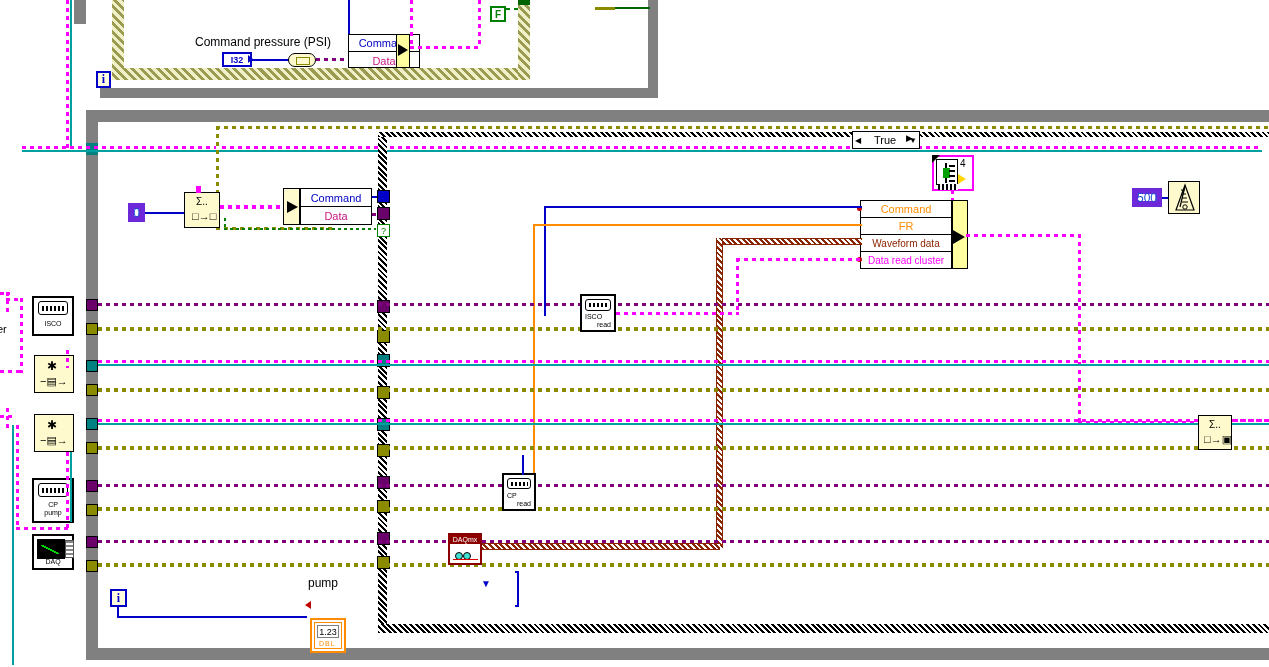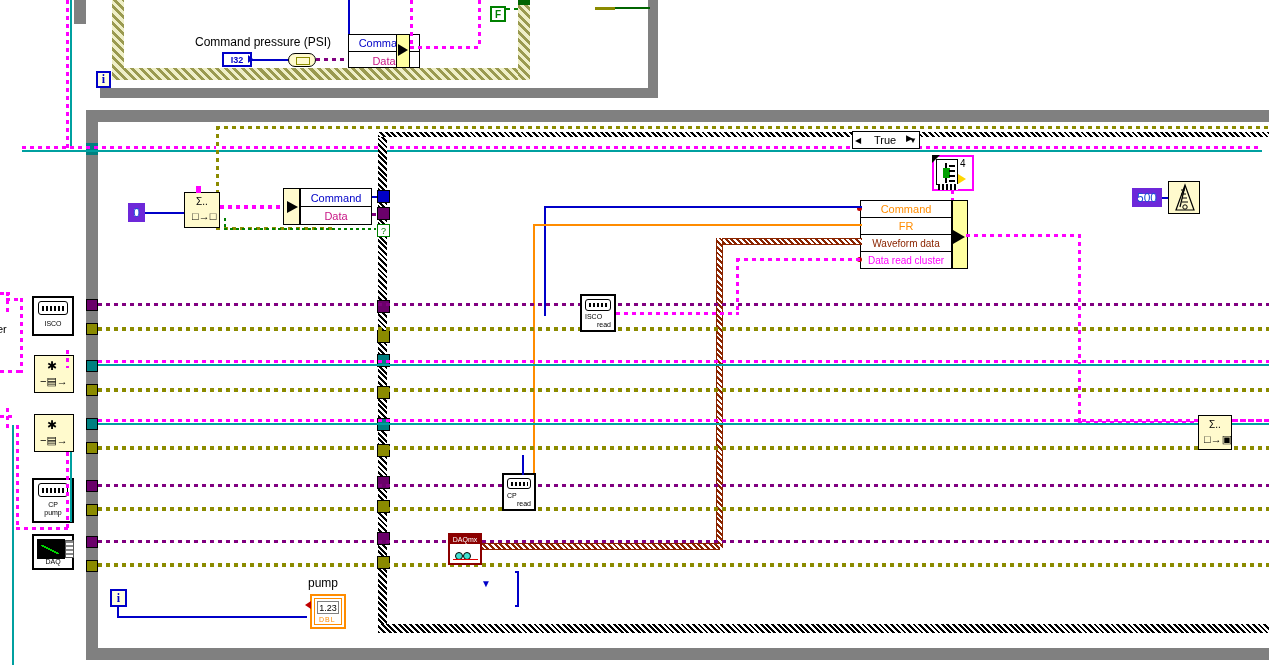--- a/index.html
+++ b/index.html
@@ -365,21 +365,21 @@
       <span style="display:inline-block;width:8px;height:8px;border:1.5px solid #000;border-radius:50%;background:#40e0d0;box-sizing:border-box;"></span><span style="display:inline-block;width:8px;height:8px;border:1.5px solid #000;border-radius:50%;background:#40e0d0;box-sizing:border-box;"></span>
     </div>
     <div class="abs" style="left:3px;top:21px;width:25px;height:7px;
          background:linear-gradient(to top,transparent 40%,#e00000 40%,#e00000 60%,transparent 60%);"></div>
   </div>
 
   <div class="abs" style="left:515px;top:571px;width:4px;height:36px;border:2px solid #0000c8;border-left:none;box-sizing:border-box;background:#fff;"></div>
   <div class="abs" style="left:481px;top:578px;font-size:10px;color:#0000c8;">▼</div>
 
   <div class="lbl" style="left:308px;top:576px;">pump</div>
-  <div class="dblbox" style="left:310px;top:594px;width:36px;height:35px;">
+  <div class="dblbox" style="left:310px;top:618px;width:36px;height:35px;">
     <div class="abs" style="left:2px;top:2px;width:28px;height:27px;border:1px solid #ff8c00;box-sizing:border-box;"></div>
     <div class="abs" style="left:5px;top:5px;width:22px;height:13px;border:1px solid #808080;background:#fff;box-sizing:border-box;
          font-size:9px;text-align:center;line-height:12px;color:#000;">1.23</div>
     <div class="abs" style="left:7px;top:20px;font-size:7px;color:#ff8c00;letter-spacing:1px;">DBL</div>
   </div>
   <div class="abs" style="left:305px;top:601px;width:0;height:0;border-right:6px solid #c00000;border-top:4px solid transparent;border-bottom:4px solid transparent;"></div>
 
   <div class="iterbox" style="left:110px;top:589px;width:17px;height:18px;">i</div>
   <div class="w wv" style="left:117px;top:607px;width:2px;height:11px;background:#0000c8;"></div>
   <div class="w wh" style="left:117px;top:616px;width:190px;height:2px;background:#0000c8;"></div>

